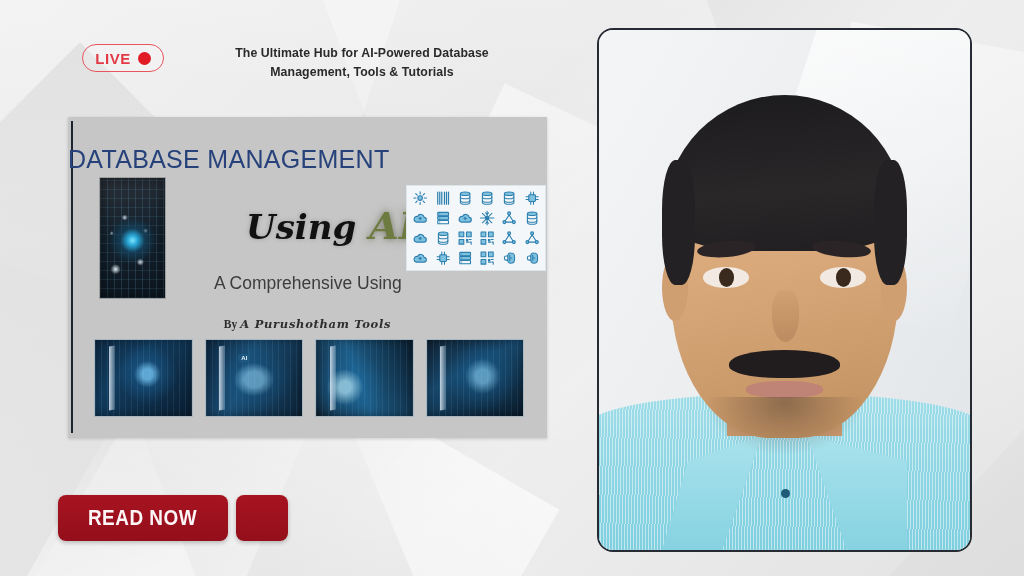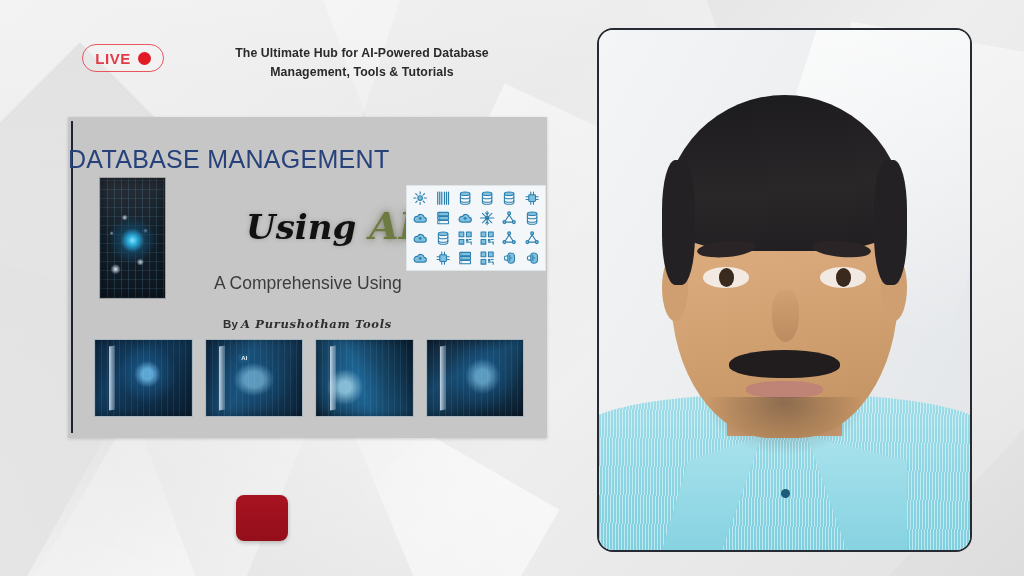--- a/index.html
+++ b/index.html
@@ -159,21 +159,21 @@
 
   #subtitle {
     position: absolute; left: 146px; top: 156px;
     font-size: 17.5px; color: #3d3d3d;
   }
   #byline {
     position: absolute; left: 0; right: 0; top: 200px;
     text-align: center;
     font-size: 11.5px; color: #2e2e2e;
   }
-  #byline .by { font-weight: 700; font-family: Liberation Sans, sans-serif; }
+  #byline .by { font-weight: 700; font-family: Liberation Serif, serif; }
   #byline .author {
     font-family: "DejaVu Serif", serif;
     font-style: italic; font-weight: 700;
     letter-spacing: .7px; font-size: 11.5px;
   }
 
   
   #thumbs {
     position: absolute; left: 26px; top: 222px;
     width: 430px; height: 78px;
@@ -588,20 +588,23 @@
         <div class="glow"></div>
           <div class="spine"></div>
       </div>
       <div class="tb t4">
         <div class="glow"></div>
           <div class="spine"></div>
       </div>
     </div>
   </div>
 
+  <div id="read-now">
+    <span class="txt">READ NOW</span>
+  </div>
   <div id="side-square"></div>
 
   <div id="portrait-panel">
     <div id="photo">
       <div class="bg"></div>
       <div class="bg-facet"></div>
       <div class="shirt"></div>
       <div class="collar-l"></div>
       <div class="collar-r"></div>
       <div class="btn-dot"></div>

